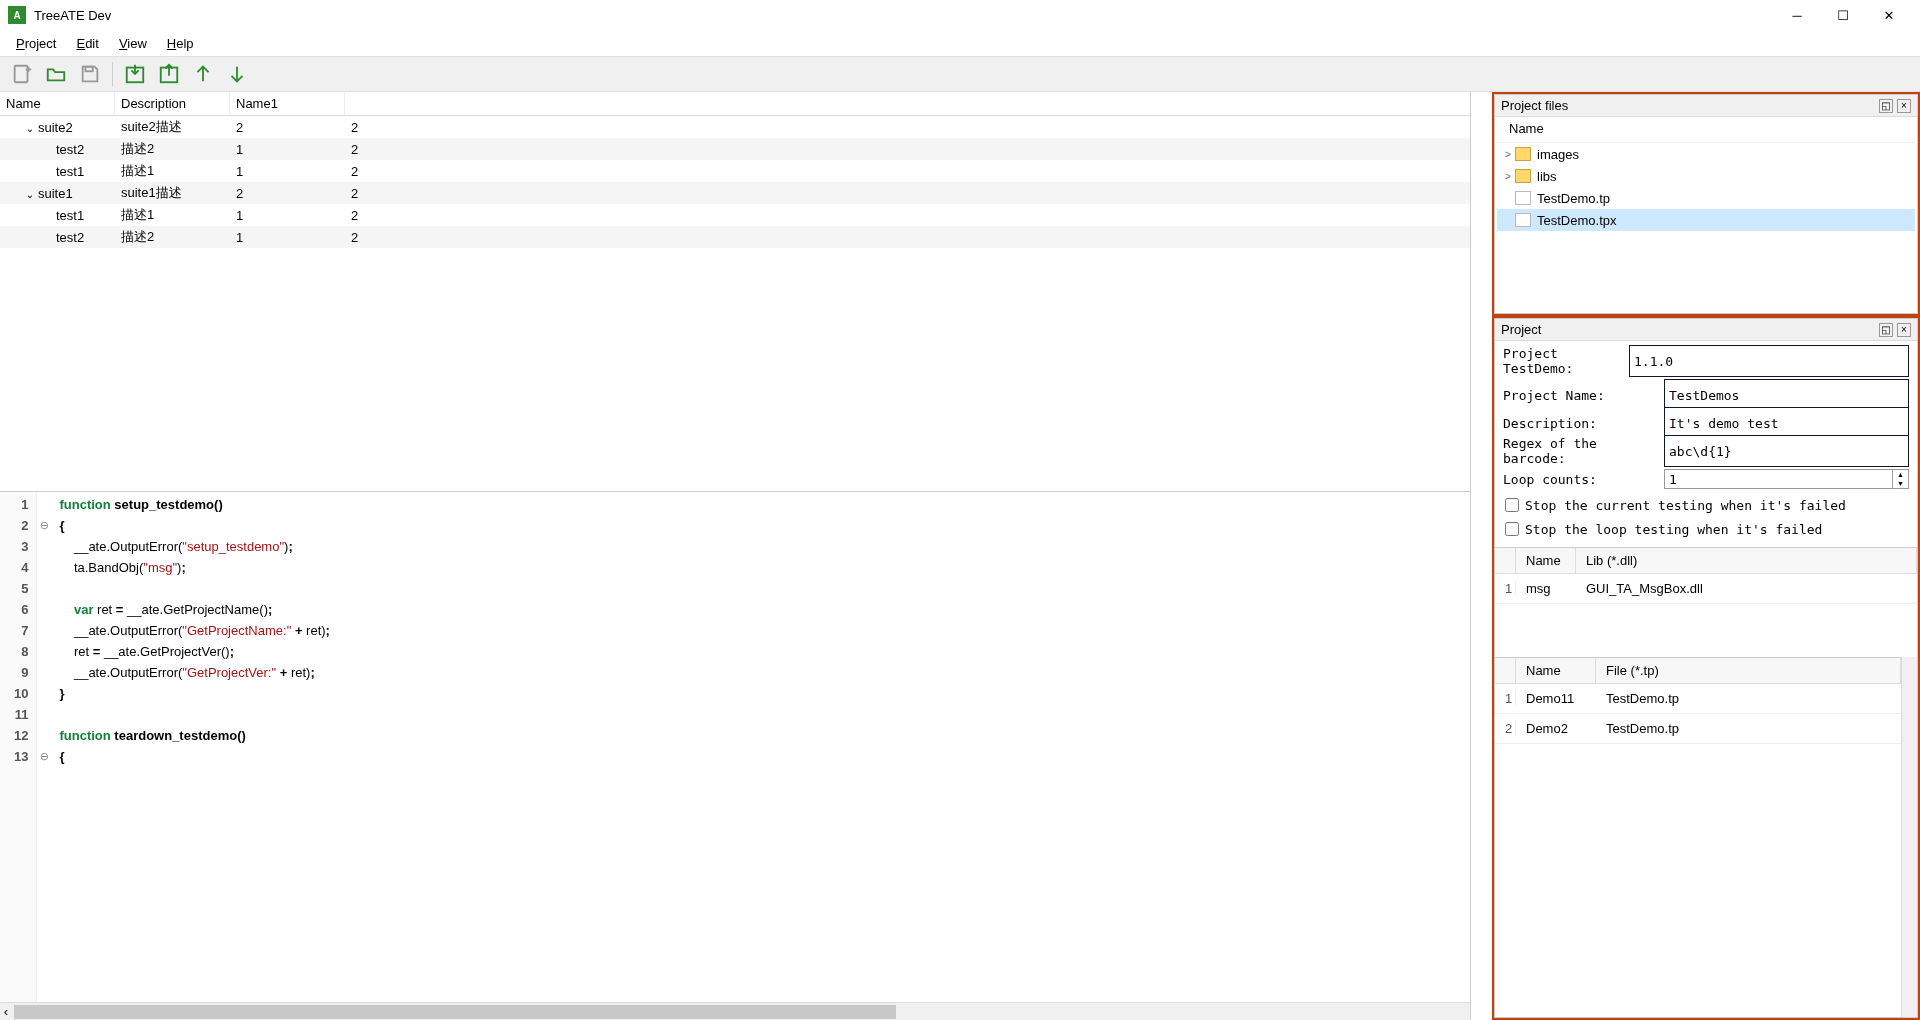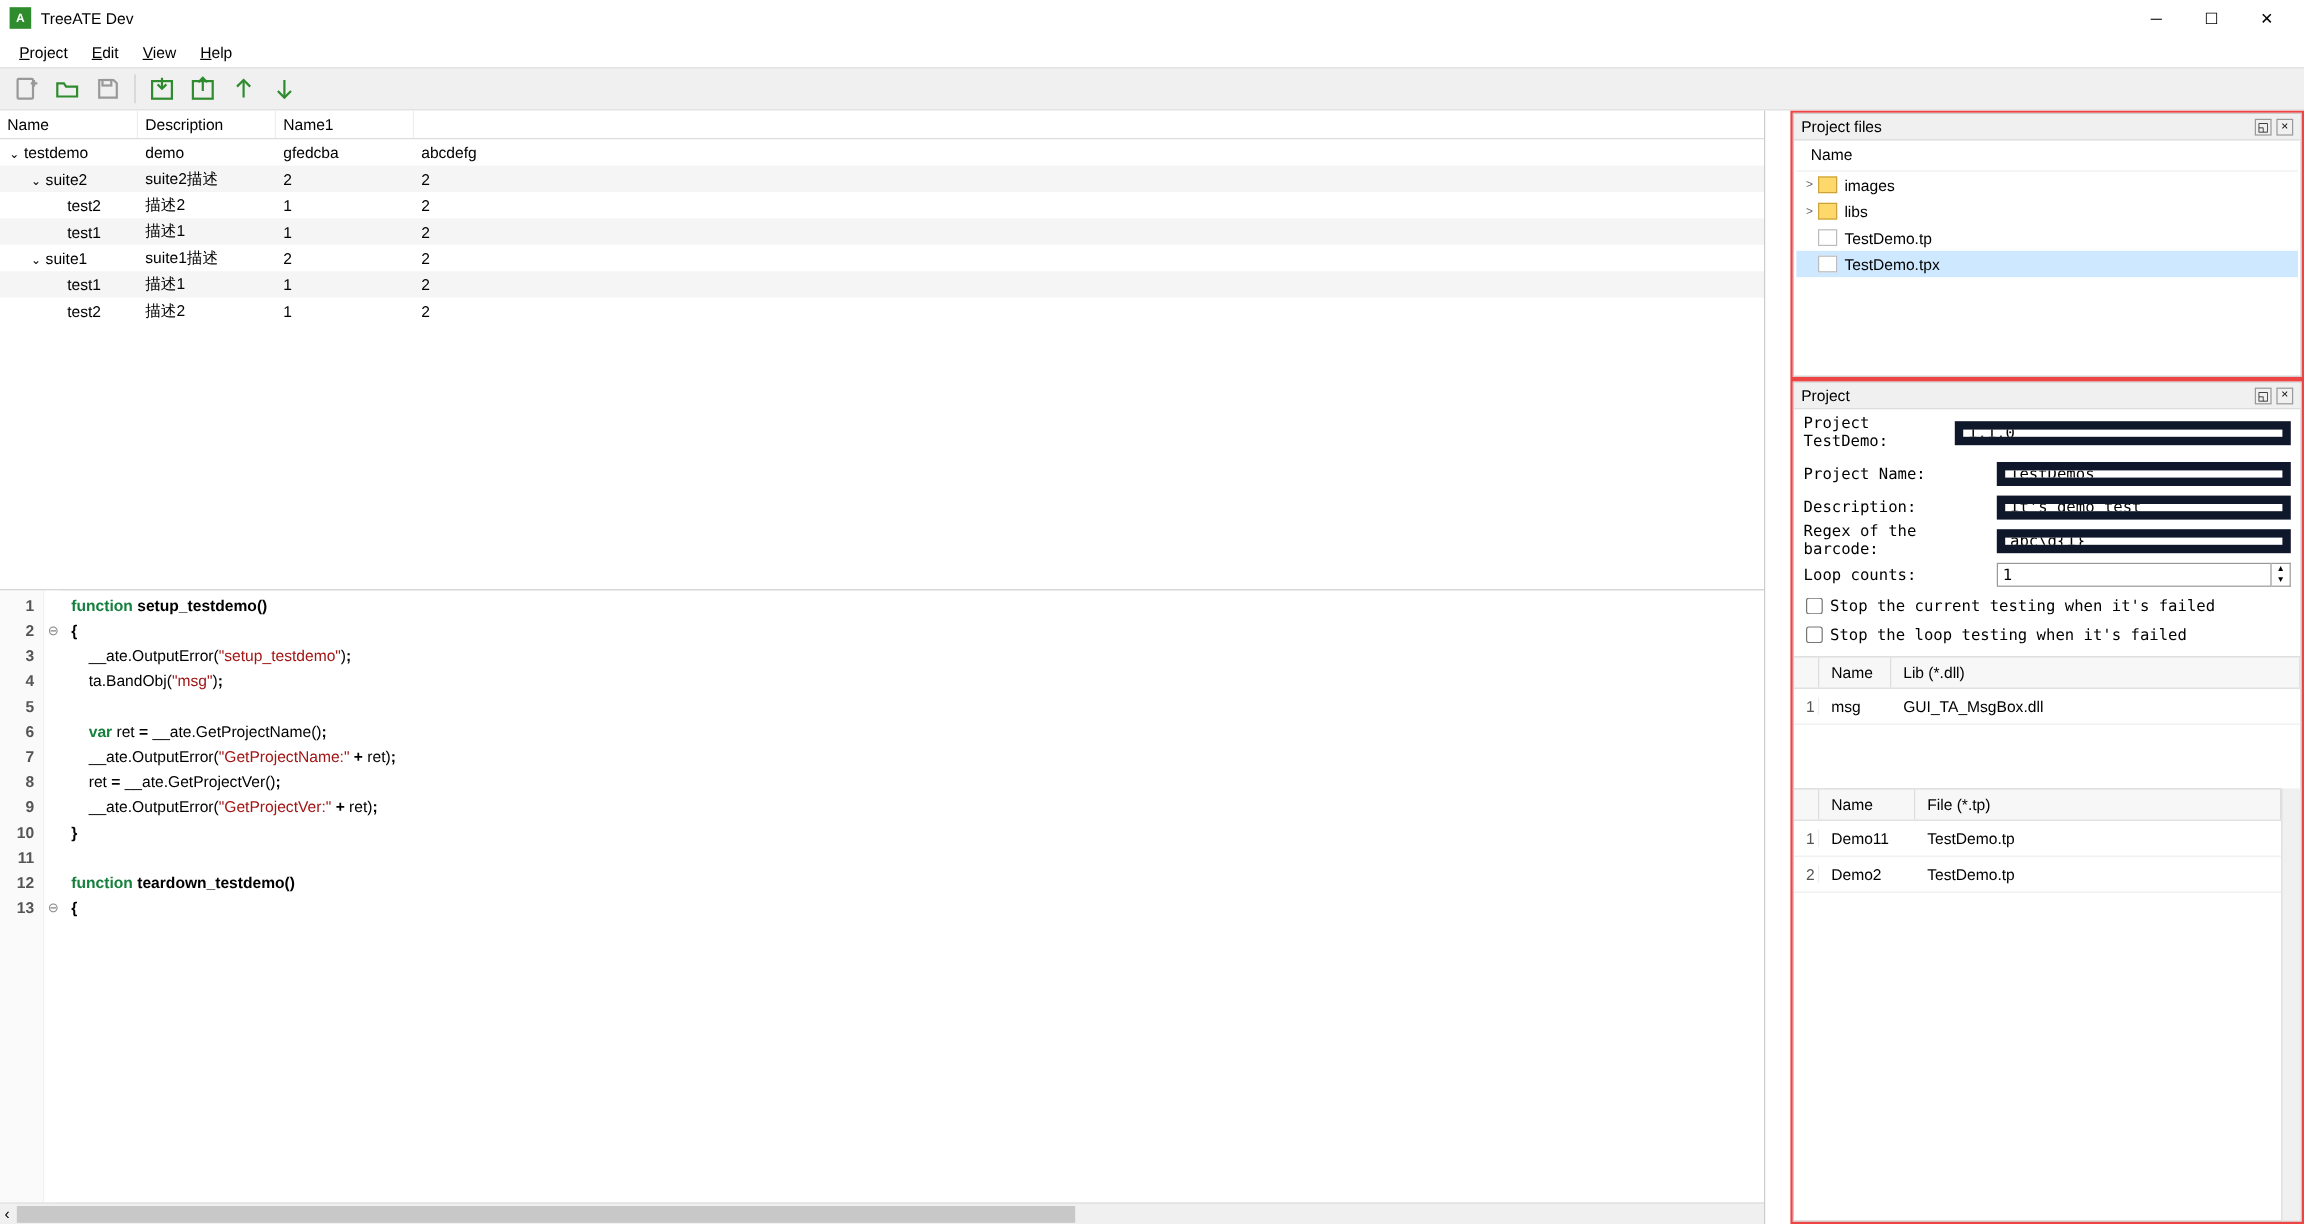--- a/index.html
+++ b/index.html
@@ -33,38 +33,38 @@
 .fold-col { width:14px; background:#fff; padding-top:2px;}
 .fold-col .fm{height:21px;display:flex;align-items:center;justify-content:center;color:#888;font-size:11px;}
 .code-lines { padding:2px 4px 2px 8px; }
 .code-lines .cl{height:21px; line-height:21px; white-space:pre;}
 .kw{color:#15803d;font-weight:bold;}
 .fn{color:#000;font-weight:bold;}
 .str{color:#a31515;}
 .punct{font-weight:bold;}
 .hscroll { height:18px; background:#f0f0f0; border-top:1px solid #ddd; display:flex; align-items:center;}
 .hscroll .thumb{height:14px; background:#c8c8c8; width:60%; margin-left:2px;}
-.right { width:428px; display:flex; flex-direction:column; background:#ef4444;margin-left:21px;}
+.right { width:428px; display:flex; flex-direction:column; background:#c2410c;margin-left:21px;}
 .panel { border:1px solid #ccc; margin:2px; background:#fff; display:flex; flex-direction:column;}
 .panel-title { background:#f0f0f0; height:22px; display:flex; align-items:center; padding:0 6px; font-family:Consolas,monospace; border-bottom:1px solid #ddd;}
 .panel-title .sp{flex:1;}
 .panel-title .pbtn{width:14px;height:14px;margin-left:4px;display:flex;align-items:center;justify-content:center;font-size:10px;border:1px solid #999;}
 .file-tree { padding:4px 2px;}
 .ft-header{height:22px;padding-left:12px;font-weight:normal;border-bottom:1px solid #eee;}
 .ft-row{height:22px;display:flex;align-items:center;padding-left:4px;}
 .ft-row .exp{width:14px;text-align:center;font-size:10px;color:#666;}
 .ft-row .ficon{width:16px;height:14px;margin-right:6px;}
 .folder-icon{background:#ffd86b;border:1px solid #caa43a;}
 .file-icon{background:#fff;border:1px solid #bbb;}
 .ft-row.sel{background:#cde8ff;}
 .prop-body{padding:6px 8px;}
 .prop-row{display:flex;align-items:center;height:28px;gap:6px;}
 .prop-row label{font-family:Consolas,monospace;width:155px;}
 .prop-row.top label{width:120px;}
-.prop-row input[type=text]{flex:1;border:7px solid #0f172a;height:20px;padding:0 4px;font-family:Consolas,monospace;}
+.prop-row input[type=text]{flex:1;border:1px solid #0f172a;height:32px;padding:0 4px;font-family:Consolas,monospace;}
 .prop-row .spin{flex:1;display:flex;}
 .prop-row .spin input{flex:1;border:1px solid #999;height:20px;padding:0 4px;}
 .prop-row .spin .sbtn{width:16px;border:1px solid #999;border-left:none;display:flex;flex-direction:column;}
 .prop-row .spin .sbtn div{flex:1;font-size:7px;text-align:center;line-height:9px;}
 .chk-row{display:flex;align-items:center;height:24px;gap:6px;padding-left:2px;}
 .chk-row input{width:14px;height:14px;}
 .chk-row span{font-family:Consolas,monospace;}
 .mini-table{border-top:1px solid #ccc;}
 .mini-table .mh{display:flex;height:26px;background:#f7f7f7;border-bottom:1px solid #ddd;}
 .mini-table .mh .mc{padding:0 10px;display:flex;align-items:center;border-right:1px solid #ddd;}
@@ -144,26 +144,20 @@
 <div class="main">
   <div class="left">
     <div class="tree-area">
       <div class="tree-header">
         <div class="th" style="width:115px">Name</div>
         <div class="th" style="width:115px">Description</div>
         <div class="th" style="width:115px">Name1</div>
       </div>
       <div class="tree-body" id="tree-body">
           <div class="tr">
-            <div class="td" style="width: 115px; padding-left: 6px;"><span class="chev">⌄</span>testdemo</div>
-            <div class="td" style="width: 115px;">demo</div>
-            <div class="td" style="width: 115px;">gfedcba</div>
-            <div class="td" style="flex: 1 1 0%;">abcdefg</div>
-          </div>
-          <div class="tr">
             <div class="td" style="width: 115px; padding-left: 24px;"><span class="chev">⌄</span>suite2</div>
             <div class="td" style="width: 115px;">suite2描述</div>
             <div class="td" style="width: 115px;">2</div>
             <div class="td" style="flex: 1 1 0%;">2</div>
           </div>
           <div class="tr">
             <div class="td" style="width: 115px; padding-left: 42px;"><span class="chev"></span>test2</div>
             <div class="td" style="width: 115px;">描述2</div>
             <div class="td" style="width: 115px;">1</div>
             <div class="td" style="flex: 1 1 0%;">2</div>

